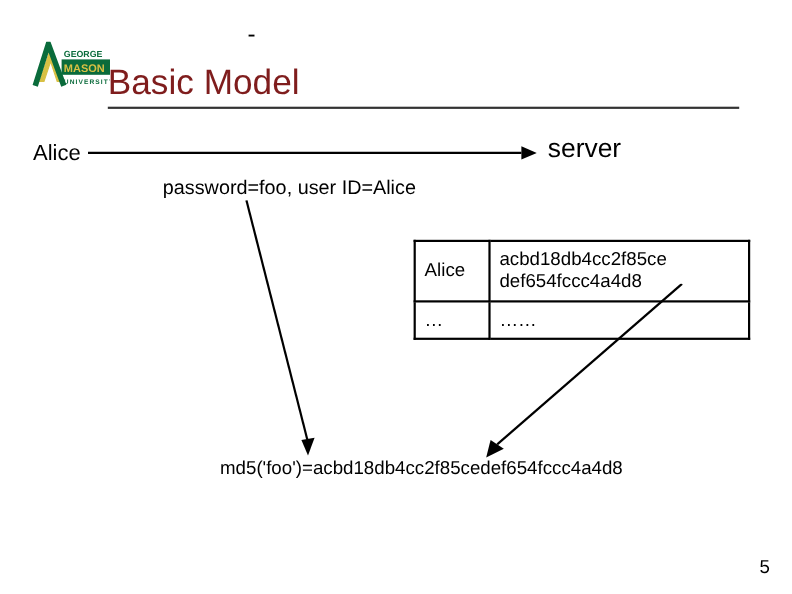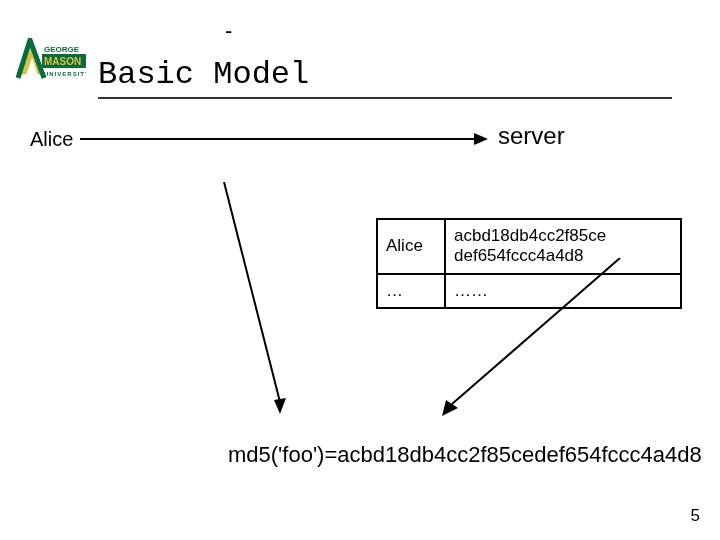--- a/index.html
+++ b/index.html
@@ -20,31 +20,30 @@
   .bullet-dash {
     position: absolute;
     top: 18px;
     left: 225px;
     font-size: 22px;
     color: #000;
   }
   .logo {
     position: absolute;
     top: 38px;
-    left: 14px;
+    left: 28px;
     width: 72px;
     height: 44px;
   }
   .title {
     position: absolute;
     top: 56px;
     left: 98px;
     font-size: 32px;
-    color: #000000;
-    font-family: Liberation Mono, monospace;
+    color: #7f1d1d;
   }
   .title-rule {
     position: absolute;
     top: 97px;
     left: 98px;
     width: 574px;
     height: 0;
     border-bottom: 2px solid #333;
     box-shadow: 0 4px 6px -3px rgba(0,0,0,0.18);
   }
@@ -87,24 +86,23 @@
     width: 48px;
   }
   .table td.hash {
     width: 216px;
     white-space: nowrap;
     margin-top: 48px;
   }
   .md5-line {
     position: absolute;
     top: 416px;
-    left: 228px;
-    font-size: 22px;
+    left: 200px;
+    font-size: 17px;
     white-space: nowrap;
-    margin-top: 26px;
   }
   .page-num {
     position: absolute;
     bottom: 14px;
     right: 20px;
     font-size: 17px;
     color: #000;
   }
   svg { display: block; }
 </style>
@@ -130,20 +128,21 @@
   <div class="title-rule"></div>
 
   <div class="alice-label">Alice</div>
   <div class="server-label">server</div>
 
   <svg class="arrow" style="top:130px; left:80px;" width="408" height="18">
     <line x1="0" y1="9" x2="394" y2="9" stroke="#000" stroke-width="2"></line>
     <polygon points="394,3 408,9 394,15" fill="#000"></polygon>
   </svg>
 
+  <div class="msg-label">password=foo, user ID=Alice</div>
 
   <svg class="arrow" style="top:182px; left:218px;" width="74" height="234">
     <line x1="6" y1="0" x2="62" y2="220" stroke="#000" stroke-width="2"></line>
     <polygon points="56,218 62,232 68,216" fill="#000"></polygon>
   </svg>
 
   <svg class="arrow" style="top:258px; left:440px;" width="200" height="160">
     <line x1="180" y1="0" x2="12" y2="146" stroke="#000" stroke-width="2"></line>
     <polygon points="6,142 2,158 18,150" fill="#000"></polygon>
   </svg>

